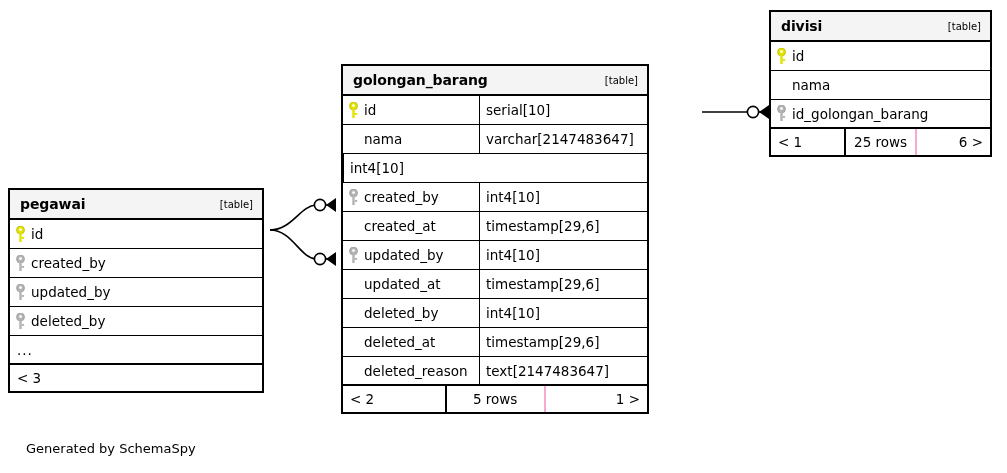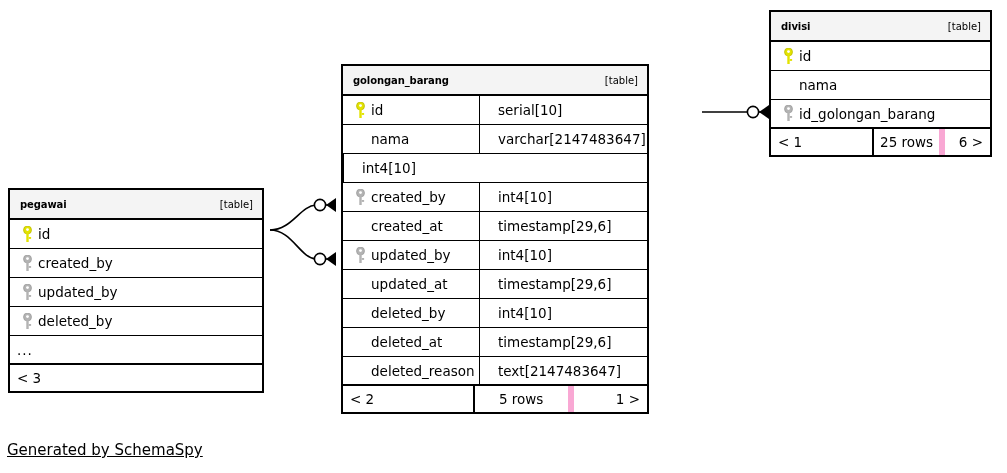--- a/index.html
+++ b/index.html
@@ -41,50 +41,50 @@
     align-items: center;
     justify-content: space-between;
     background: #f4f4f4;
     border-bottom: 2px solid #000000;
     height: 30px;
     box-sizing: border-box;
     padding: 0 9px 0 10px;
   }
   .tbl-title {
     font-weight: bold;
-    font-size: 10px;
+    font-size: 14px;
     letter-spacing: -0.1px;
   }
   .tbl-kind {
     font-size: 10px;
   }
   .tbl-row {
     display: flex;
     align-items: stretch;
     height: 29px;
     border-bottom: 1px solid #000000;
     box-sizing: border-box;
   }
   .tbl-row.last-col-row {
     border-bottom: 2px solid #000000;
   }
   .cell-name {
     display: flex;
     align-items: center;
     flex: 1 1 auto;
     min-width: 0;
-    padding-left: 8px;
+    padding-left: 1px;
     font-size: 13.5px;
     box-sizing: border-box;
   }
   .cell-type {
     display: flex;
     align-items: center;
     border-left: 1px solid #000000;
-    padding-left: 18px;
+    padding-left: 6px;
     font-size: 13.5px;
     box-sizing: border-box;
   }
   .golongan .cell-type { width: 168px; flex: 0 0 168px; }
   .keyslot {
     width: 19px;
     flex: 0 0 19px;
     display: flex;
     align-items: center;
     justify-content: center;
@@ -99,34 +99,33 @@
     height: 26px;
     box-sizing: border-box;
   }
   .foot-cell {
     display: flex;
     align-items: center;
     font-size: 13.5px;
     box-sizing: border-box;
   }
   .foot-left { flex: 0 0 33.4%; justify-content: flex-start; padding-left: 7px; }
-  .foot-mid  { flex: 0 0 33.3%; justify-content: center; border-left: 2px solid #000; border-right: 6px solid #f9a8d4; margin-left: 28px; }
+  .foot-mid  { flex: 0 0 33.3%; justify-content: center; border-left: 2px solid #000; border-right: 2px solid #f9a8d4; }
   .foot-right{ flex: 1 1 auto;  justify-content: flex-end; padding-right: 7px; }
 
   #t-pegawai  { left: 8px;  top: 188px; width: 256px; }
   #t-golongan { left: 341px; top: 64px;  width: 308px; }
   #t-divisi   { left: 769px; top: 10px;  width: 223px; }
 
   .caption {
     position: absolute;
-    left: 7px;
+    left: 26px;
     top: 441px;
-    font-size: 15px;
+    font-size: 13px;
     z-index: 2;
-    text-decoration: underline;
   }
 </style>
 </head>
 <body>
 
 <div id="canvas">
 
   <svg class="edges" viewBox="0 0 1007 473">
 
     <g>

